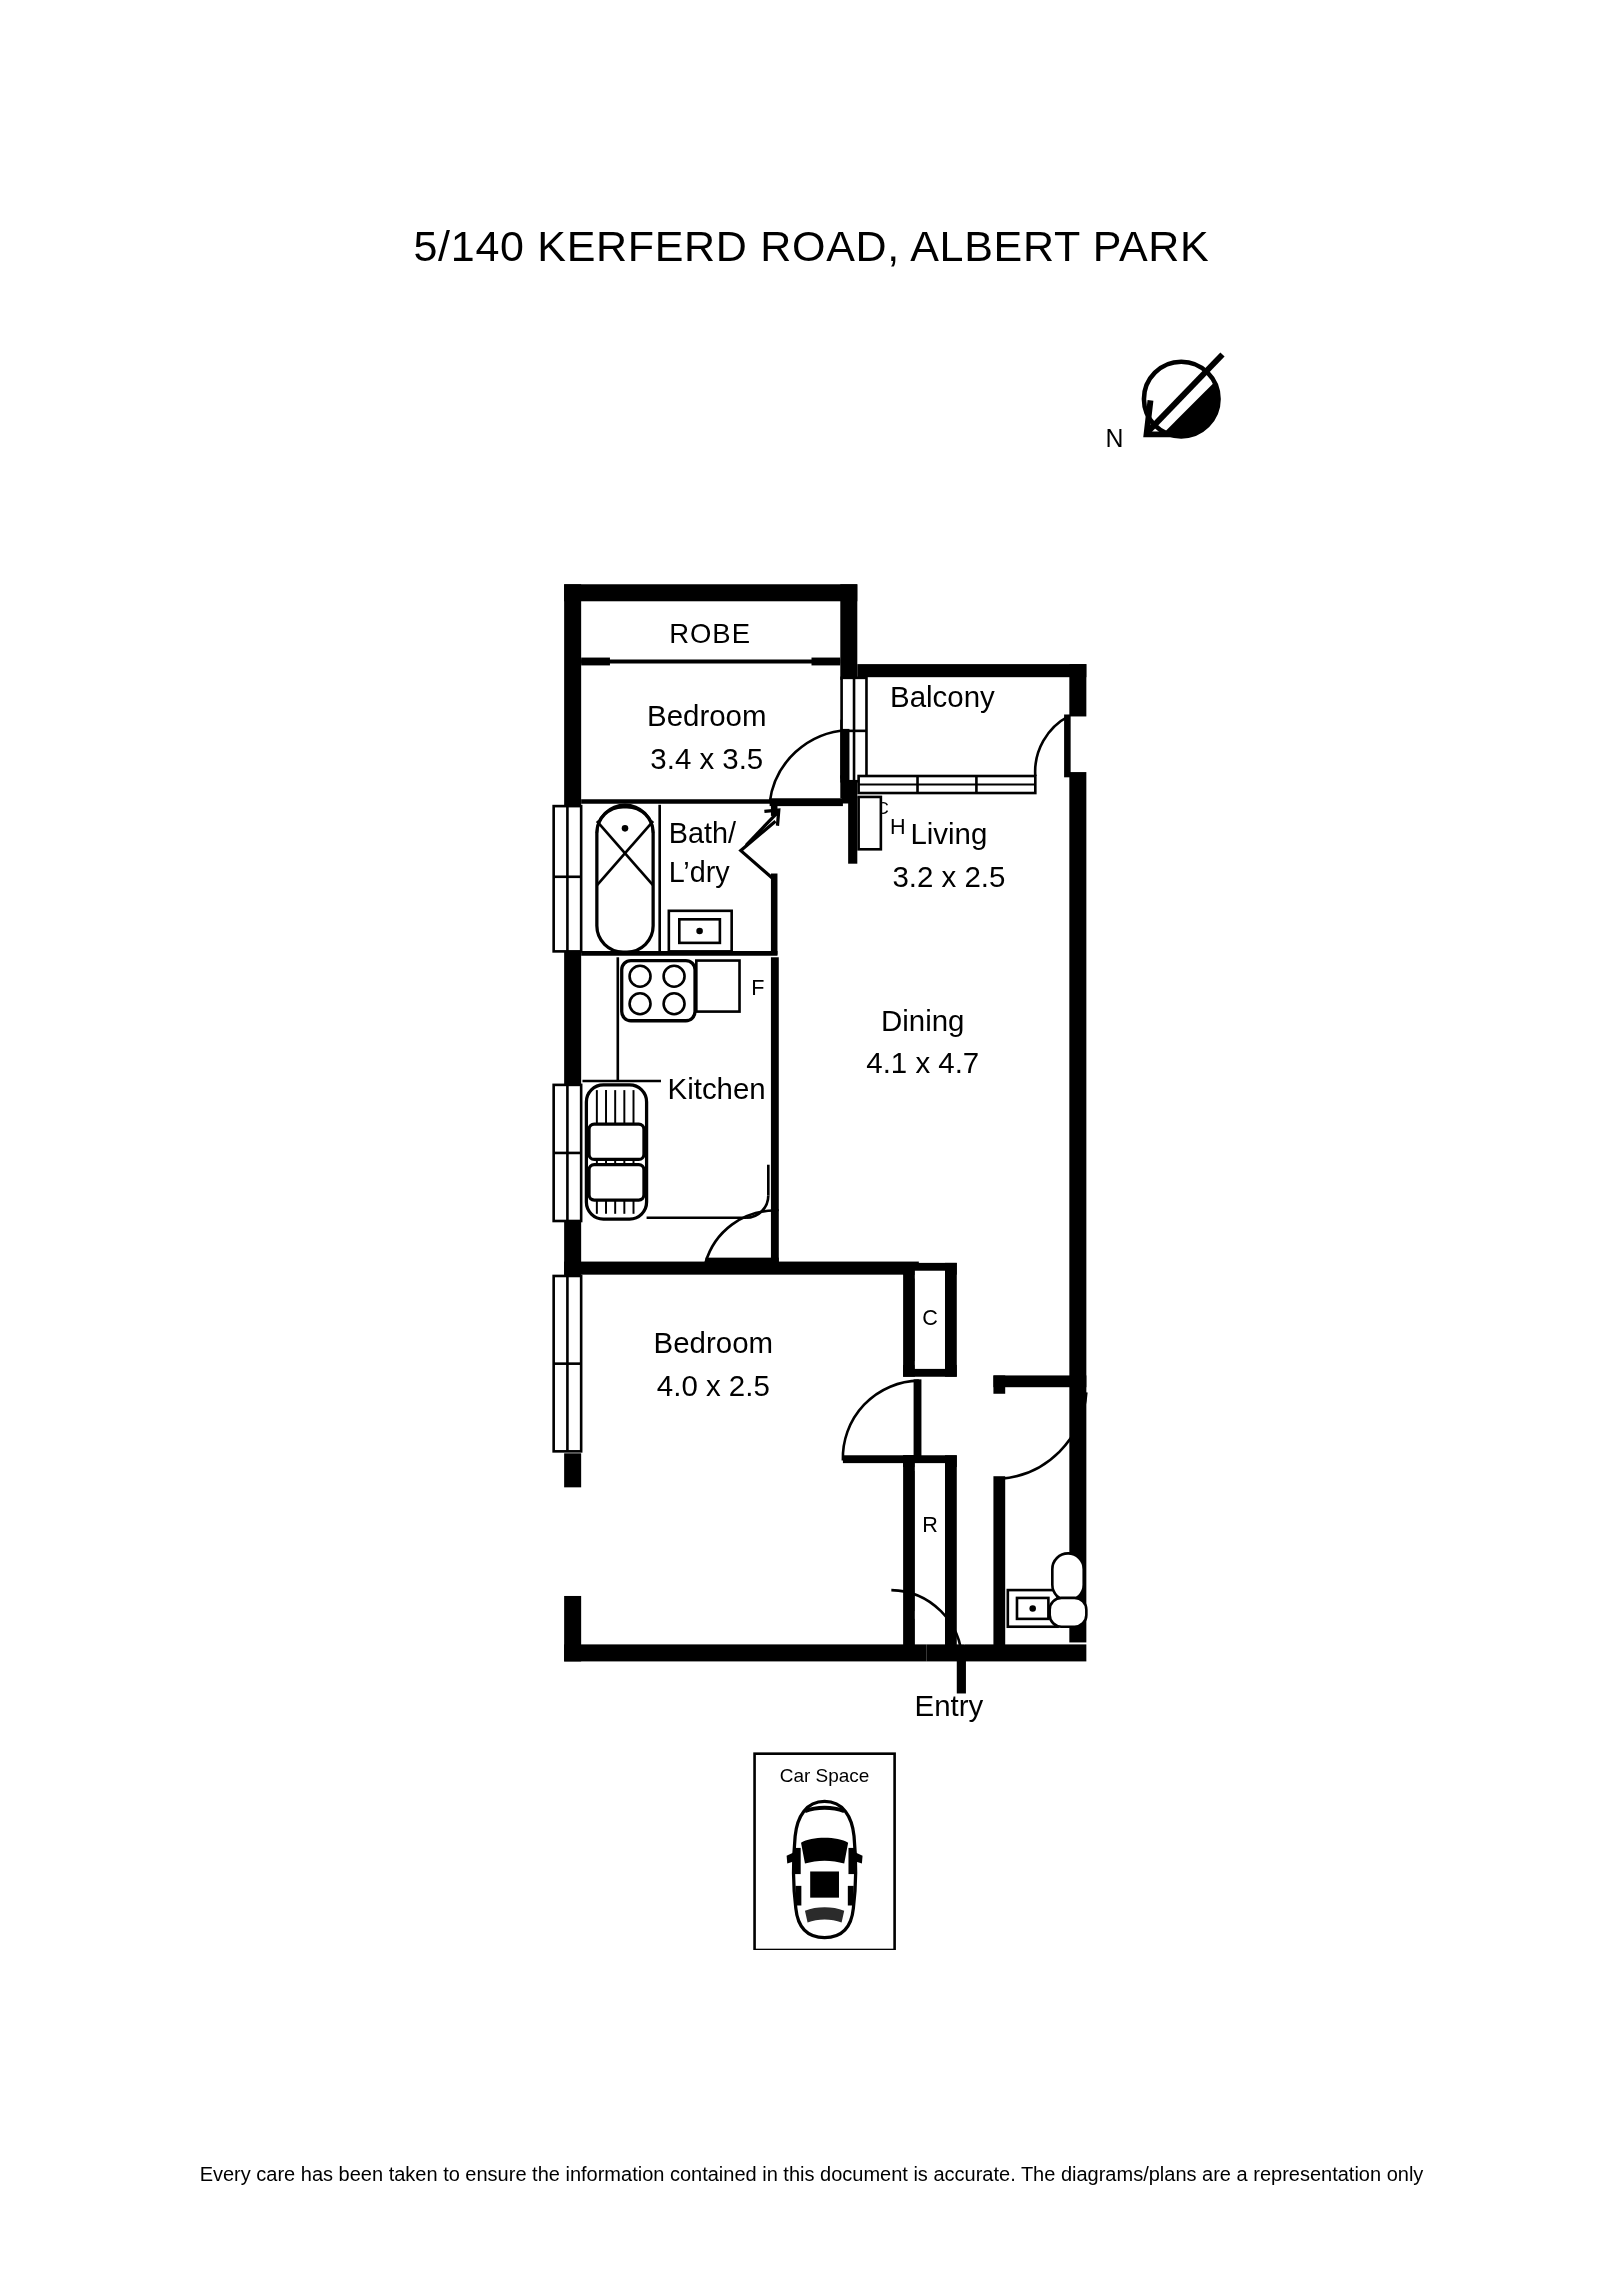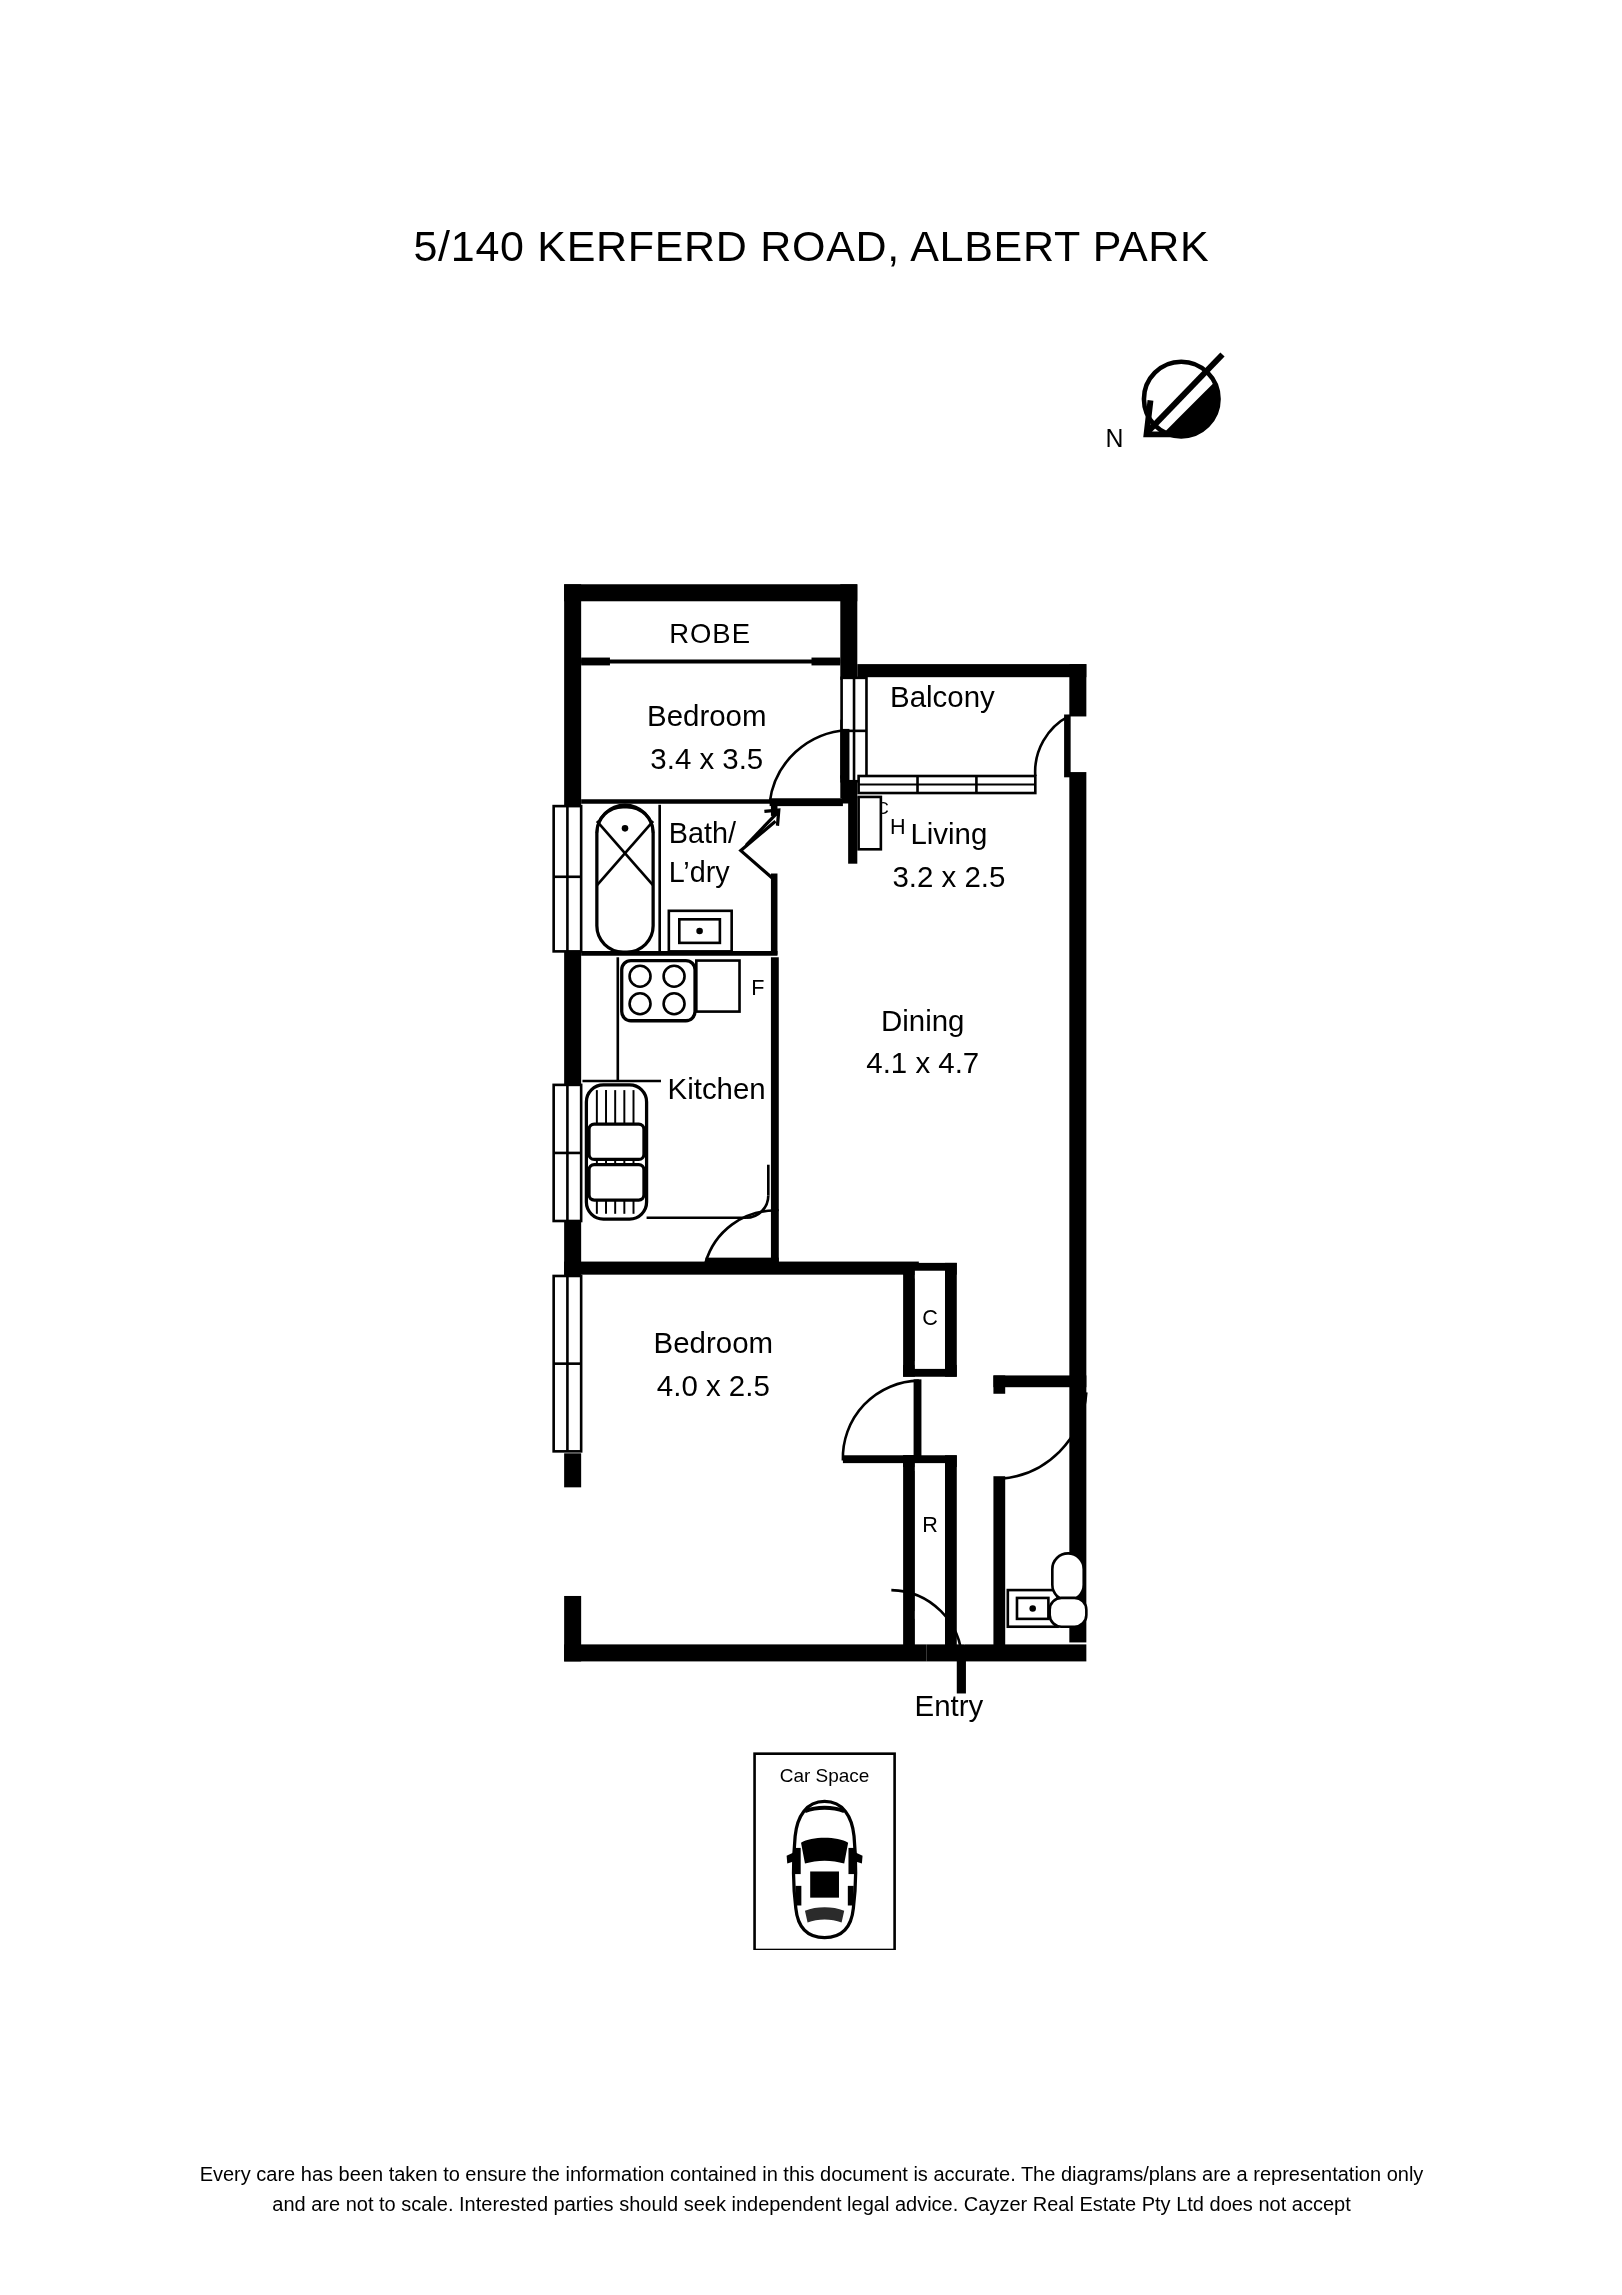--- a/index.html
+++ b/index.html
@@ -355,17 +355,16 @@
         <path d="M40,24 L40,54" stroke="#000" stroke-width="9"></path>
       </g>
       <text class="lbl-note" x="1260" y="2548" text-anchor="middle">(Not To Scale and</text>
       <text class="lbl-note" x="1260" y="2588" text-anchor="middle">Not In Position)</text>
     </g>
 
   </svg>
 
   <div class="disclaimer">
     <div>Every care has been taken to ensure the information contained in this document is accurate. The diagrams/plans are a representation only</div>
-    <div>and are not to scale. Interested parties should seek independent legal advice. Cayzer Real Estate Pty Ltd does not accept</div>
   </div>
 
 </div>
 
 
 </body></html>

